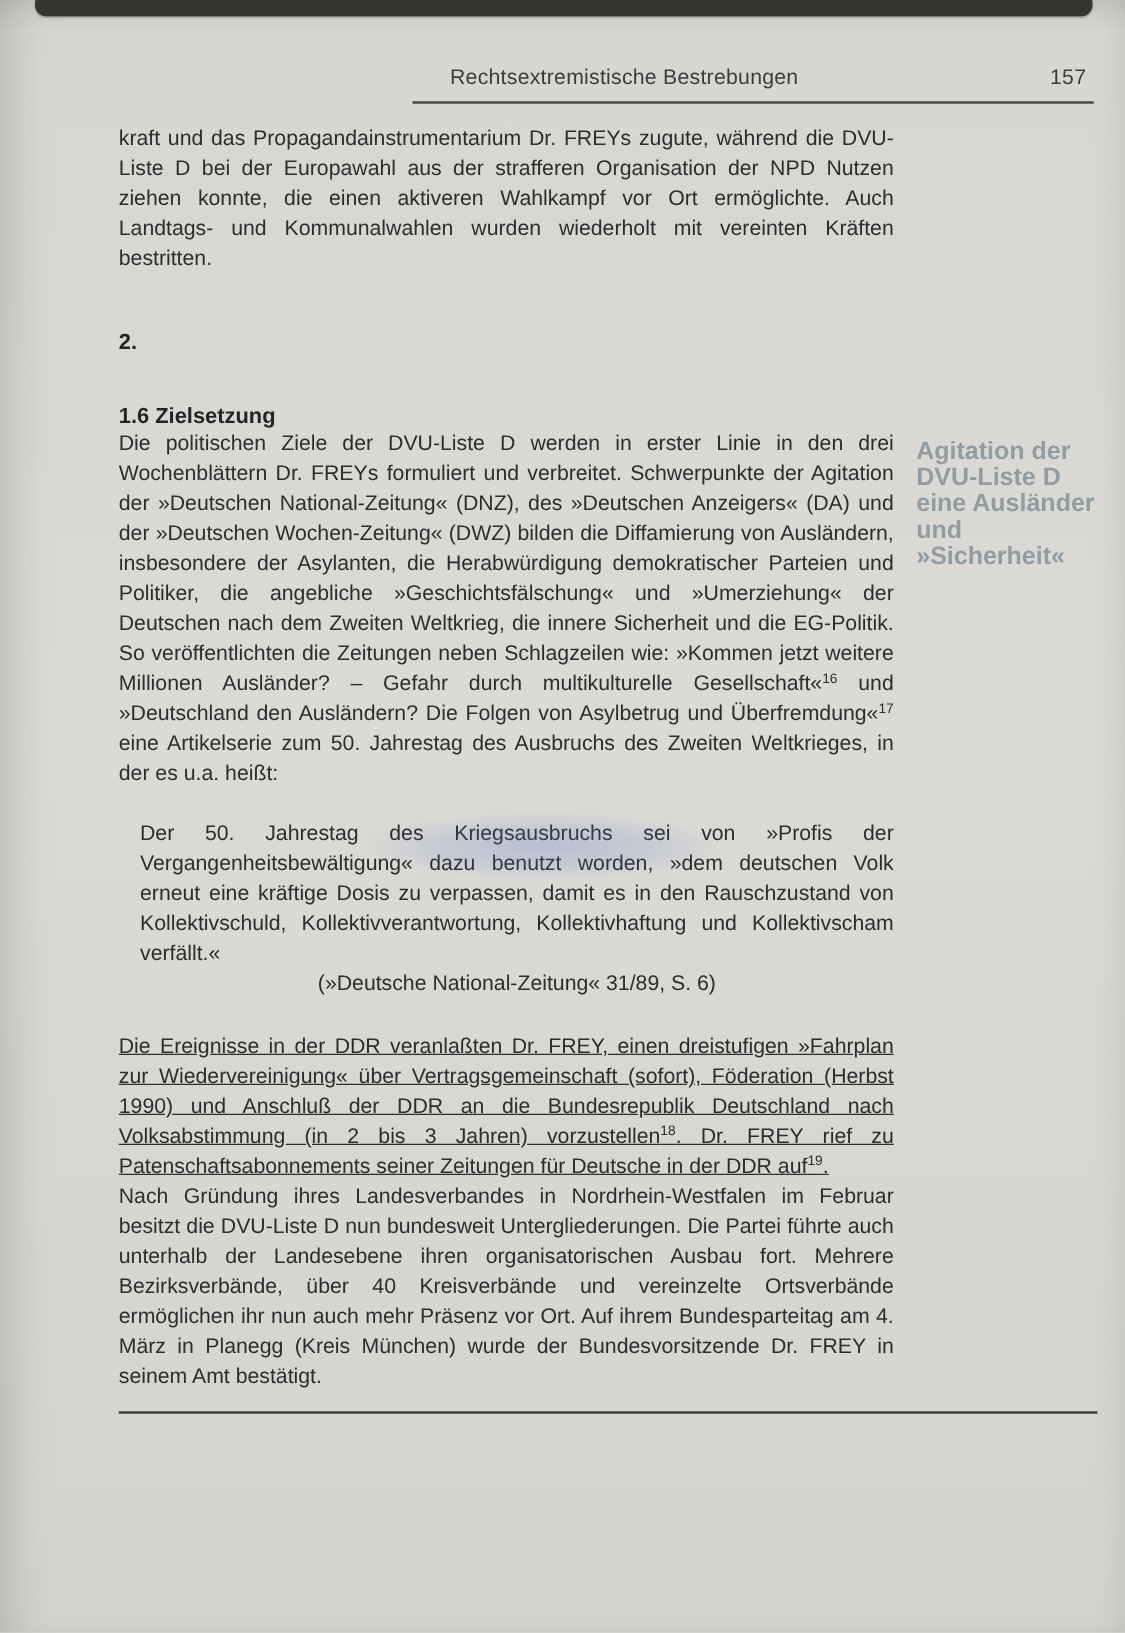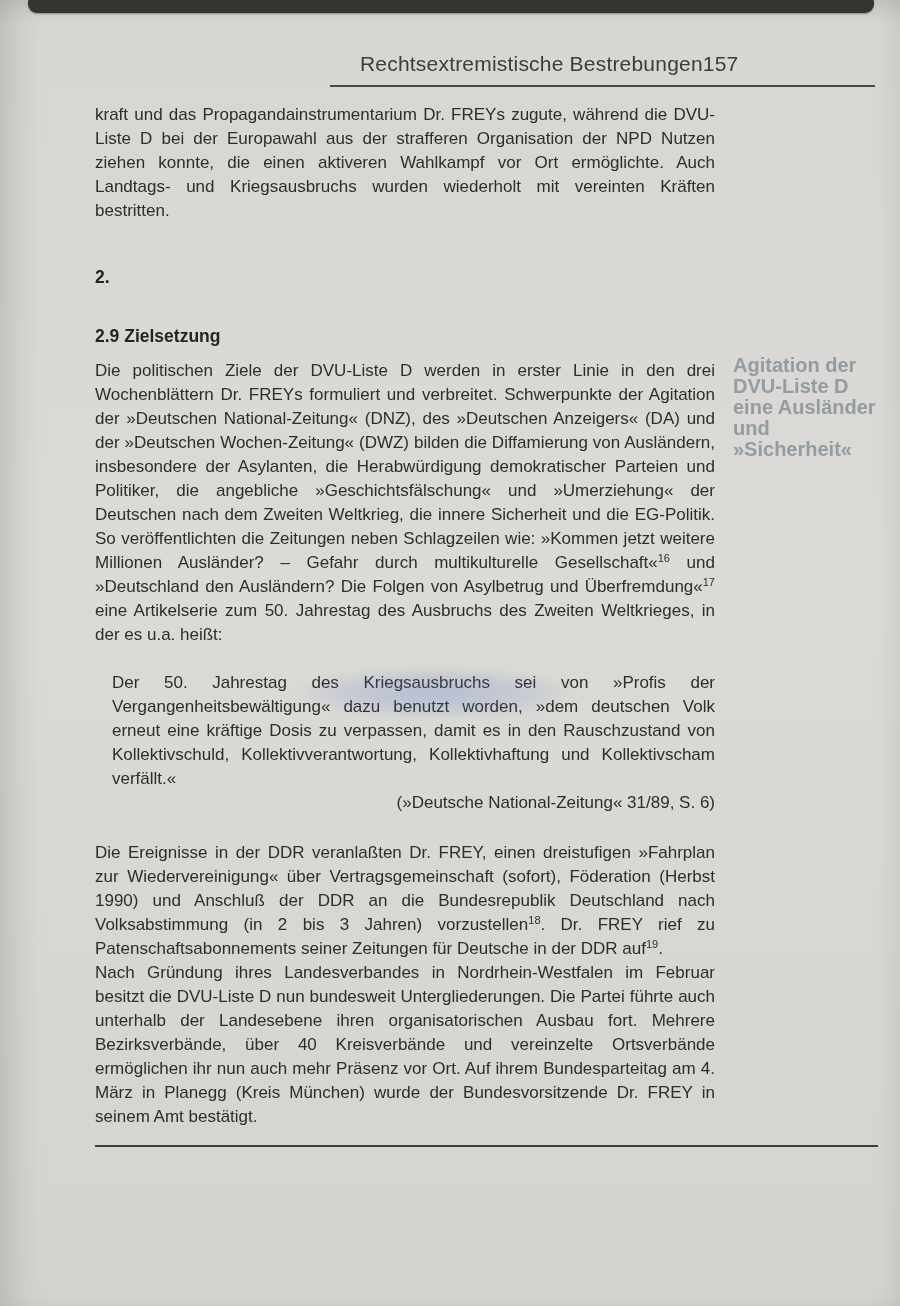--- a/index.html
+++ b/index.html
@@ -39,23 +39,24 @@
   .page {
     position: absolute;
     inset: 0;
     padding: 52px 0 0 95px;
   }
 
   
   .header { width: 545px; margin-left: 235px; }
   .header-inner {
     display: flex;
+    justify-content: space-between;
     align-items: baseline;
     padding: 0 6px 0 30px;
-    font-size: 21px;
+    font-size: 17px;
     color: #3c3c3c;
     letter-spacing: .2px;
   }
   .header-rule {
     margin-top: 9px;
     border-top: 2px solid #4a4a48;
   }
 
   
   .content { margin-top: 16px; width: 790px; }
@@ -91,53 +92,53 @@
     display: grid;
     grid-template-columns: 620px 150px;
     column-gap: 18px;
   }
 
   .sub-heading {
     font-size: 17.5px;
     font-weight: bold;
     color: #242424;
   }
-  .sub-heading + .body-text { margin-top: 12px; }
+  .sub-heading + .body-text { margin-top: 0; }
 
   .margin-note {
     margin-top: 29px;
     font-size: 20px;
     line-height: 21px;
     font-weight: bold;
     color: var(--margin-note, #939ca1);
   }
 
   .quote {
     position: relative;
     margin-top: 24px;
     width: 620px;
     padding-left: 17px;
   }
-  .quote-source { text-align: right; }
+  .quote-source { text-align: center; }
 
   .smudge {
     position: absolute;
     top: -4px;
     left: 200px;
     width: 280px;
     height: 52px;
     pointer-events: none;
     background: radial-gradient(ellipse at center,
       rgba(90,120,200,.28) 0%,
       rgba(90,120,200,.14) 45%,
       rgba(90,120,200,0) 72%);
     filter: blur(2px);
   }
 
-  .para-ddr { margin-top: 26px; }
+  .para-ddr { margin-top: 26px; text-decoration: underline; }
 
   .org-heading { margin-top: 28px; }
 
   .bottom-rule {
     margin-top: 16px;
     width: 783px;
     border-top: 2px solid #3e3e3c;
   }
 </style>
 </head>
@@ -152,29 +153,29 @@
     <header class="header">
       <div class="header-inner">
         <span class="header-title">Rechtsextremistische Bestrebungen</span>
         <span class="header-page">157</span>
       </div>
       <div class="header-rule"></div>
     </header>
 
     <main class="content">
 
-      <p class="body-text intro w-main">kraft und das Propagandainstrumentarium Dr. FREYs zugute, während die DVU-Liste D bei der Europawahl aus der strafferen Organisation der NPD Nutzen ziehen konnte, die einen aktiveren Wahlkampf vor Ort ermöglichte. Auch Landtags- und Kriegsausbruchs wurden wiederholt mit vereinten Kräften bestritten.</p>
+      <p class="body-text intro w-main">kraft und das Propagandainstrumentarium Dr. FREYs zugute, während die DVU-Liste D bei der Europawahl aus der strafferen Organisation der NPD Nutzen ziehen konnte, die einen aktiveren Wahlkampf vor Ort ermöglichte. Auch Landtags- und Kommunalwahlen wurden wiederholt mit vereinten Kräften bestritten.</p>
 
       <h2 class="section-heading w-main">
         <span class="section-number">2.</span>
       </h2>
 
       <div class="row">
         <div class="main-col">
-          <h3 class="sub-heading">2.9 Zielsetzung</h3>
+          <h3 class="sub-heading">1.6 Zielsetzung</h3>
           <p class="body-text"><span>Die politischen Ziele der DVU-Liste D werden in erster Linie in den drei Wochenblättern Dr. FREYs formuliert und verbreitet. Schwerpunkte der Agitation der »Deutschen National-Zeitung« (DNZ), des »Deutschen Anzeigers« (DA) und der »Deutschen Wochen-Zeitung« (DWZ) bilden die Diffamierung von Ausländern, insbesondere der Asylanten, die Herabwürdigung demokratischer Parteien und Politiker, die angebliche »Geschichtsfälschung« und »Umerziehung« der Deutschen nach dem Zweiten Weltkrieg, die innere Sicherheit und die EG-Politik. So veröffentlichten die Zeitungen neben Schlagzeilen wie: »Kommen jetzt weitere Millionen Ausländer? – Gefahr durch multikulturelle Gesellschaft«</span><sup>16</sup><span> und »Deutschland den Ausländern? Die Folgen von Asylbetrug und Überfremdung«</span><sup>17</sup><span> eine Artikelserie zum 50. Jahrestag des Ausbruchs des Zweiten Weltkrieges, in der es u.a. heißt:</span></p>
         </div>
         <aside class="side-col">
           <div class="margin-note">
             <div>Agitation der</div>
             <div>DVU-Liste D</div>
             <div>eine Ausländer</div>
             <div>und</div>
             <div>»Sicherheit«</div>
           </div>

